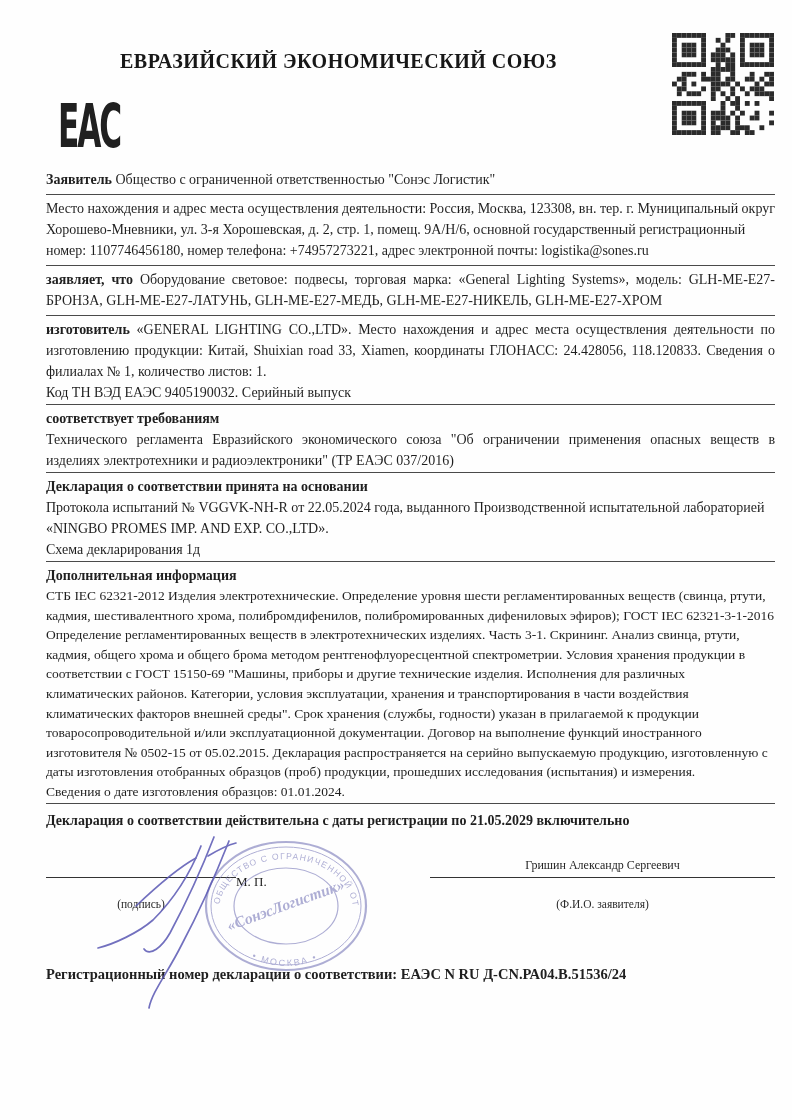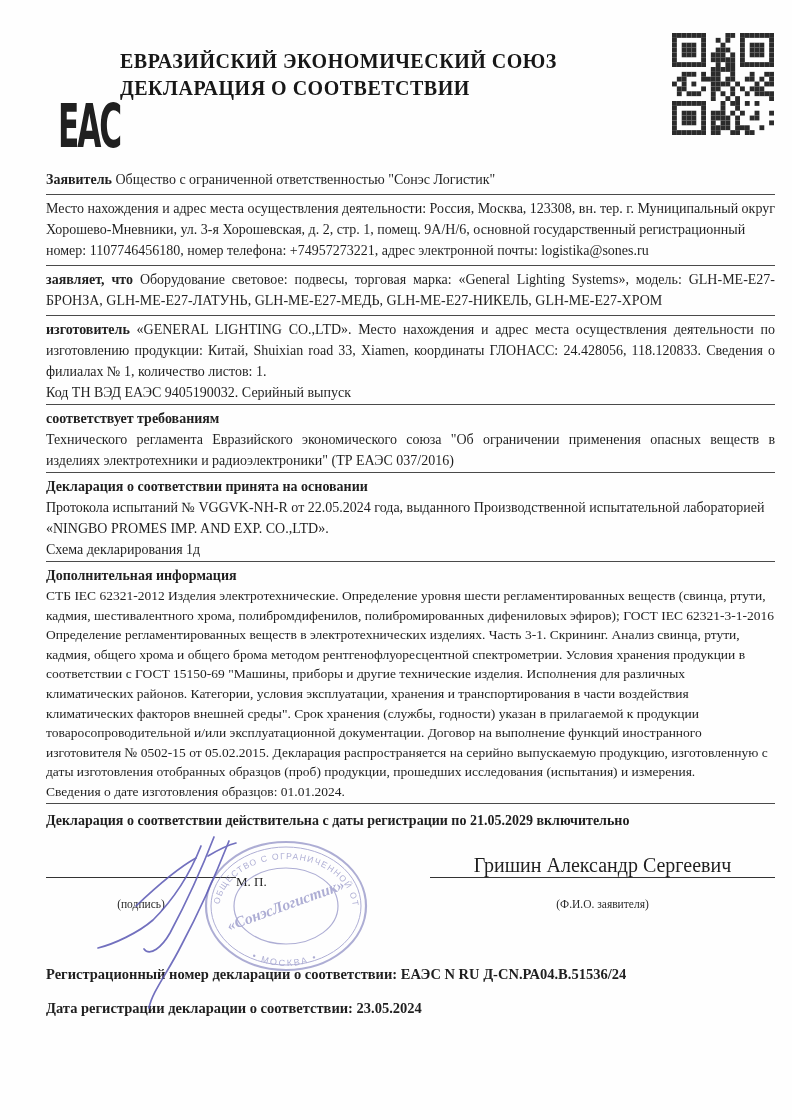--- a/index.html
+++ b/index.html
@@ -37,37 +37,36 @@
   .just{text-align:justify;}
   .tight{font-size:13.5px;line-height:19.6px;}
   .validity{font-weight:bold;padding:6px 0 4px 0;font-size:14px;}
   
   .sigrow{display:flex;margin-top:20px;height:62px;}
   .sig-left{width:190px;display:flex;flex-direction:column;}
   .sig-left .line{margin-top:22px;border-bottom:1px solid #333;height:0;}
   .cap{font-size:11.5px;text-align:center;color:#2a2a2a;margin-top:16px;}
   .mp{padding-top:16px;font-size:13px;}
   .sig-right{margin-left:auto;width:345px;display:flex;flex-direction:column;}
-  .sig-right .name{text-align:center;font-size:20px;line-height:20px;font-family:Liberation Serif, serif;}
+  .sig-right .name{text-align:center;font-size:12px;line-height:20px;font-family:Liberation Serif, serif;}
   .sig-right .line{border-bottom:1px solid #333;height:0;margin-top:2px;}
   .reg{font-weight:bold;font-size:14.5px;margin-top:47px;}
   .reg + .reg{margin-top:13px;}
   
   .ink{position:absolute;left:0;top:0;width:792px;height:1120px;pointer-events:none;}
 </style>
 </head>
 <body>
 
 <div class="page">
 
   <div class="eac-logo">ЕАС</div>
 
   <div class="hdr-titles">
     <div>ЕВРАЗИЙСКИЙ ЭКОНОМИЧЕСКИЙ СОЮЗ</div>
-    <div>ДЕКЛАРАЦИЯ О СООТВЕТСТВИИ</div>
   </div>
 
   <svg class="qr" viewBox="0 0 105 105" xmlns="http://www.w3.org/2000/svg">
       <rect x="0" y="0" width="5" height="5" fill="#2b2b2b"></rect>
       <rect x="5" y="0" width="5" height="5" fill="#2b2b2b"></rect>
       <rect x="10" y="0" width="5" height="5" fill="#2b2b2b"></rect>
       <rect x="15" y="0" width="5" height="5" fill="#2b2b2b"></rect>
       <rect x="20" y="0" width="5" height="5" fill="#2b2b2b"></rect>
       <rect x="25" y="0" width="5" height="5" fill="#2b2b2b"></rect>
       <rect x="30" y="0" width="5" height="5" fill="#2b2b2b"></rect>
@@ -335,21 +334,20 @@
       </div>
       <div class="mp">М. П.</div>
       <div class="sig-right">
         <div class="name">Гришин Александр Сергеевич</div>
         <div class="line"></div>
         <div class="cap">(Ф.И.О. заявителя)</div>
       </div>
     </div>
 
     <div class="reg">Регистрационный номер декларации о соответствии: ЕАЭС N RU Д-CN.РА04.В.51536/24</div>
-    <div class="reg">Дата регистрации декларации о соответствии: 23.05.2024</div>
 
   </div>
 
   <svg class="ink" viewBox="0 0 792 1120" xmlns="http://www.w3.org/2000/svg">
     <g opacity="0.62">
       <ellipse cx="286" cy="906" rx="80" ry="64" fill="none" stroke="#7d7dbb" stroke-width="2.2"></ellipse>
       <ellipse cx="286" cy="906" rx="75" ry="59" fill="none" stroke="#7d7dbb" stroke-width="1"></ellipse>
       <ellipse cx="286" cy="906" rx="52" ry="38" fill="none" stroke="#7d7dbb" stroke-width="1.2"></ellipse>
       <path id="arcTop" d="M 219,910 A 67,51 0 0 1 353,910" fill="none"></path>
       <path id="arcBot" d="M 227,922 A 59,44 0 0 0 345,922" fill="none"></path>

